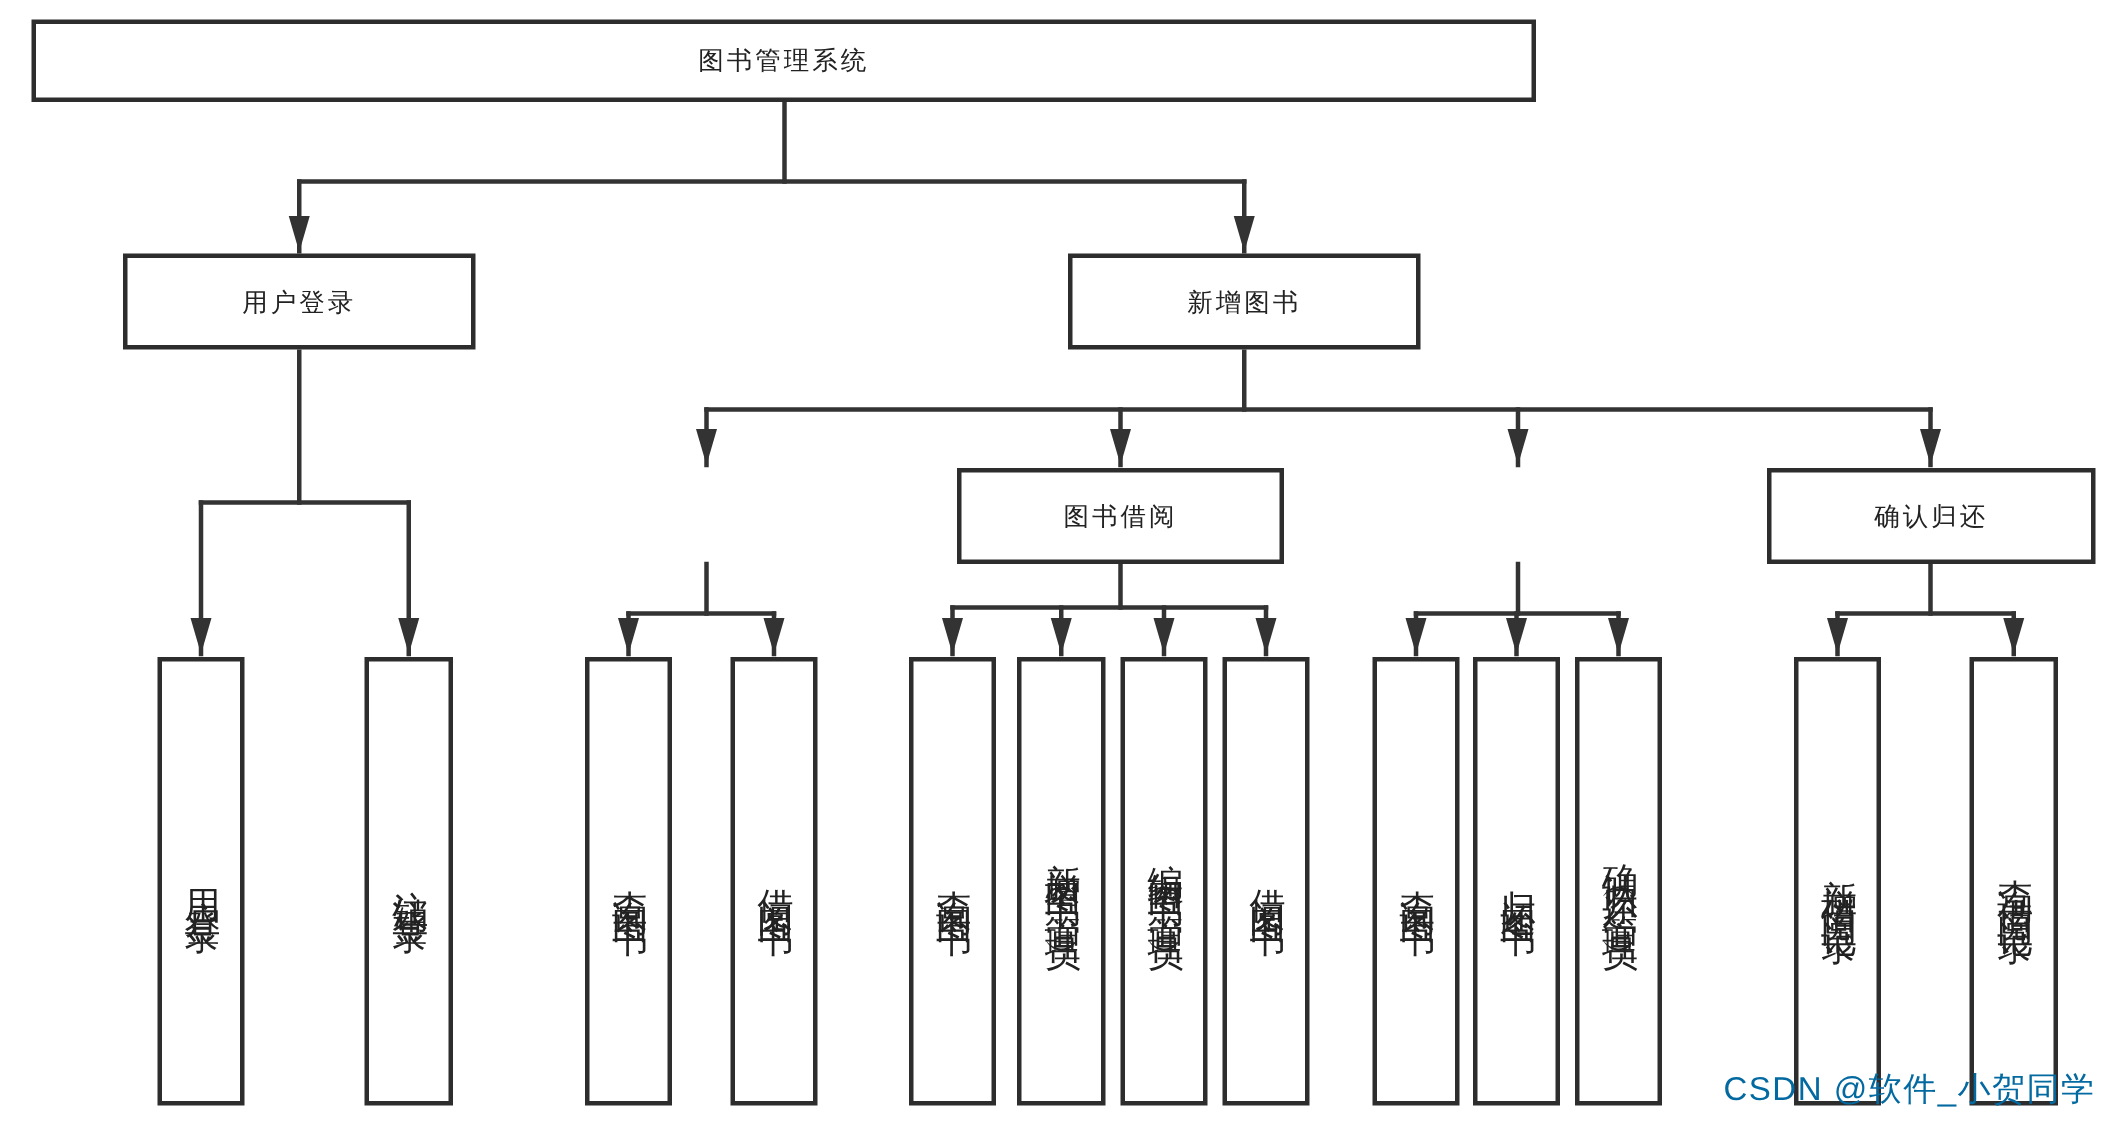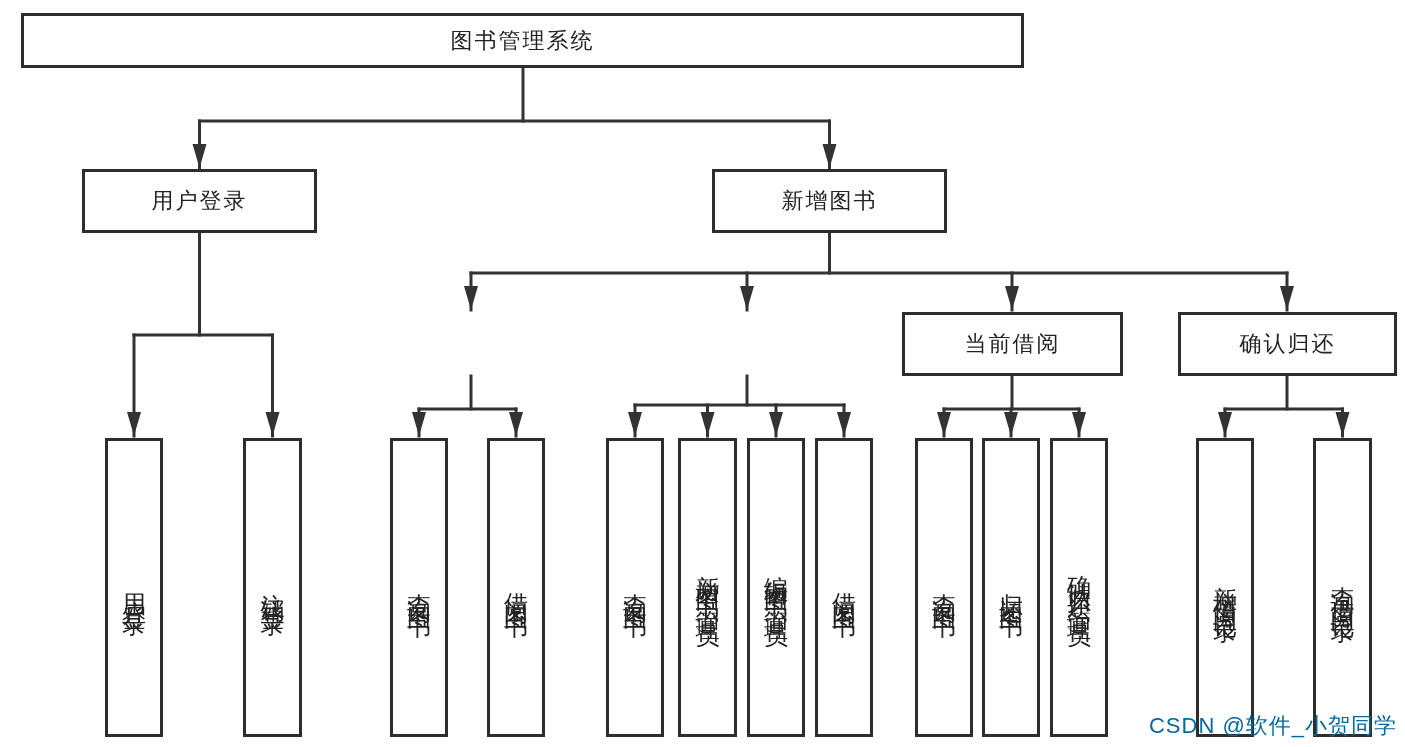--- a/index.html
+++ b/index.html
@@ -16,21 +16,21 @@
     box-sizing:border-box;
     background:#ffffff;
     border:3px solid #2d2d2d;
     display:flex;
     align-items:center;
     justify-content:center;
     z-index:2;
     color:#222222;
   }
   .node .lbl{
-    font-size:22px;
+    font-size:17px;
     letter-spacing:2px;
     white-space:nowrap;
     line-height:1;
   }
   .node.vert .lbl{
     writing-mode:vertical-rl;
     text-orientation:mixed;
     font-size:24px;
     letter-spacing:7px;
     white-space:normal;
@@ -106,22 +106,22 @@
     <span class="lbl">图书管理系统</span>
   </div>
 
   <div class="node" style="left:82px;top:169px;width:235px;height:64px">
     <span class="lbl">用户登录</span>
   </div>
   <div class="node" style="left:712px;top:169px;width:235px;height:64px">
     <span class="lbl">新增图书</span>
   </div>
 
-  <div class="node" style="left:902px;top:312px;width:221px;height:64px">
-    <span class="lbl">当前借阅</span>
+  <div class="node" style="left:638px;top:312px;width:218px;height:64px">
+    <span class="lbl">图书借阅</span>
   </div>
   <div class="node" style="left:1178px;top:312px;width:219px;height:64px">
     <span class="lbl">确认归还</span>
   </div>
 
   <div class="node vert" style="left:105px;top:438px;width:58px;height:299px">
     <span class="lbl">用户登录</span>
   </div>
   <div class="node vert" style="left:243px;top:438px;width:59px;height:299px">
     <span class="lbl">注销登录</span>

